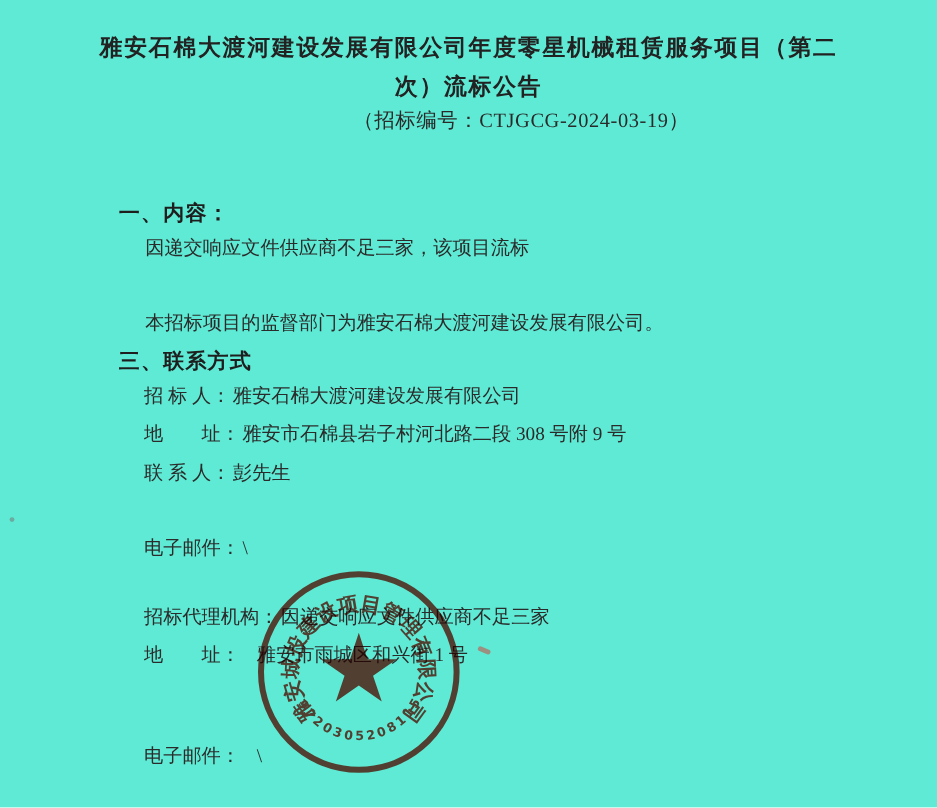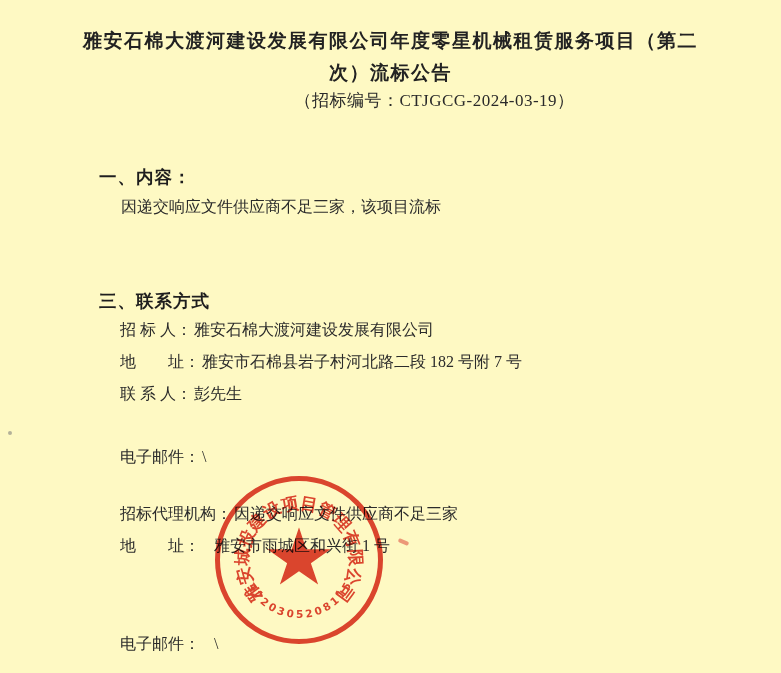--- a/index.html
+++ b/index.html
@@ -1,21 +1,21 @@
 <!DOCTYPE html>
 <html><head>
 <meta charset="utf-8">
 <style>
   * { margin: 0; padding: 0; box-sizing: border-box; }
   html, body { background: #ffffff; }
   .page {
     position: relative;
     width: 781px;
     height: 673px;
-    background: #fef9c3;
+    background: #5eead4;
     overflow: hidden;
     font-family: "Liberation Serif", "DejaVu Serif", serif;
     color: #262626;
   }
   .abs { position: absolute; white-space: nowrap; }
   .doc-title {
     top: 25px; left: 50%; transform: translateX(-50%);
     width: 640px; text-align: center; white-space: normal;
     font-size: 19px; line-height: 32px; font-weight: bold;
     letter-spacing: 1.5px; color: #222;
@@ -80,43 +80,44 @@
 <body>
 
 <div class="page">
 
   <div class="abs doc-title">雅安石棉大渡河建设发展有限公司年度零星机械租赁服务项目（第二次）流标公告</div>
   <div class="abs doc-subtitle">（招标编号：CTJGCG-2024-03-19）</div>
 
   <div class="abs sec-head" style="top:165px">一、内容：</div>
   <div class="abs sec-body" style="top:197px">因递交响应文件供应商不足三家，该项目流标</div>
 
+  <div class="abs sec-body" style="top:259px">本招标项目的监督部门为雅安石棉大渡河建设发展有限公司。</div>
 
   <div class="abs sec-head" style="top:289px">三、联系方式</div>
 
   <div class="abs row" style="top:320px">
     <span class="lab">招 标 人：</span><span class="val">雅安石棉大渡河建设发展有限公司</span>
   </div>
   <div class="abs row" style="top:352px">
-    <span class="lab">地　　址：</span><span class="val">雅安市石棉县岩子村河北路二段 182 号附 7 号</span>
+    <span class="lab">地　　址：</span><span class="val">雅安市石棉县岩子村河北路二段 308 号附 9 号</span>
   </div>
   <div class="abs row" style="top:384px">
     <span class="lab">联 系 人：</span><span class="val">彭先生</span>
   </div>
   <div class="abs row" style="top:447px">
     <span class="lab">电子邮件：</span><span class="val">\</span>
   </div>
 
   <div class="abs row" style="top:504px">
     <span class="lab">招标代理机构：</span><span class="val">因递交响应文件供应商不足三家</span>
   </div>
   <div class="abs row" style="top:536px">
     <span class="lab">地　　址：</span><span class="val agency-gap">雅安市雨城区和兴街 1 号</span>
   </div>
-  <div class="abs row" style="top:634px">
+  <div class="abs row" style="top:620px">
     <span class="lab">电子邮件：</span><span class="val agency-gap">\</span>
   </div>
 
   <div class="stamp" id="stamp">
     <div class="ring"></div>
     <div class="star"></div>
 
   <span class="arc-char" style="transform: rotate(-126deg) translate(-8px, -68px);">雅</span>
       <span class="arc-char" style="transform: rotate(-106.615deg) translate(-8px, -68px);">安</span>
       <span class="arc-char" style="transform: rotate(-87.2308deg) translate(-8px, -68px);">城</span>

